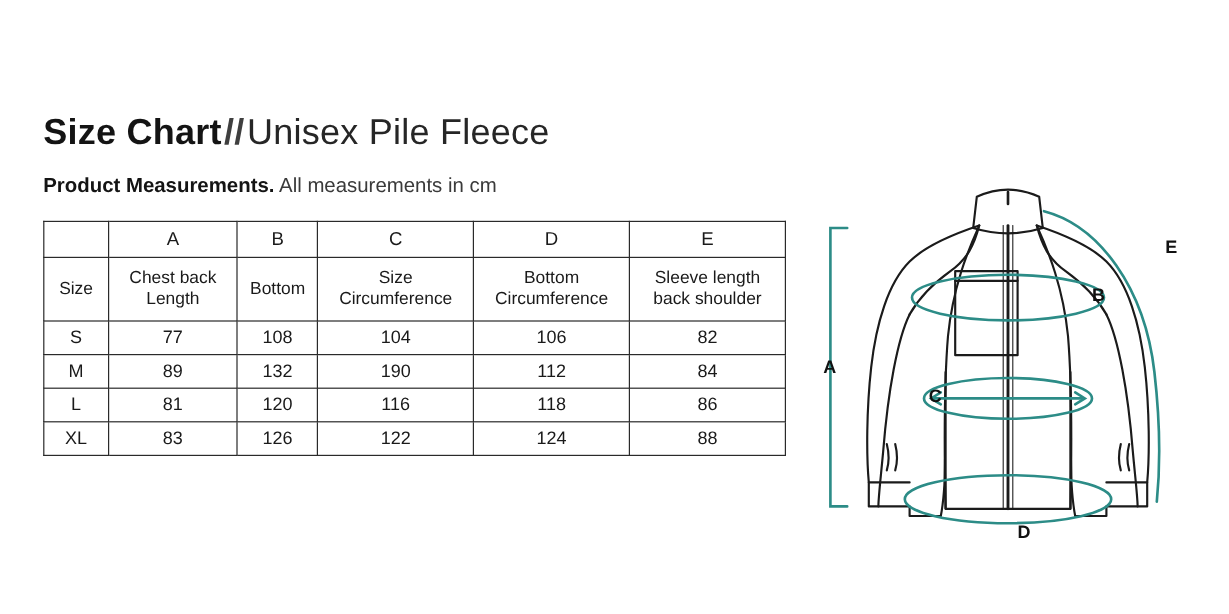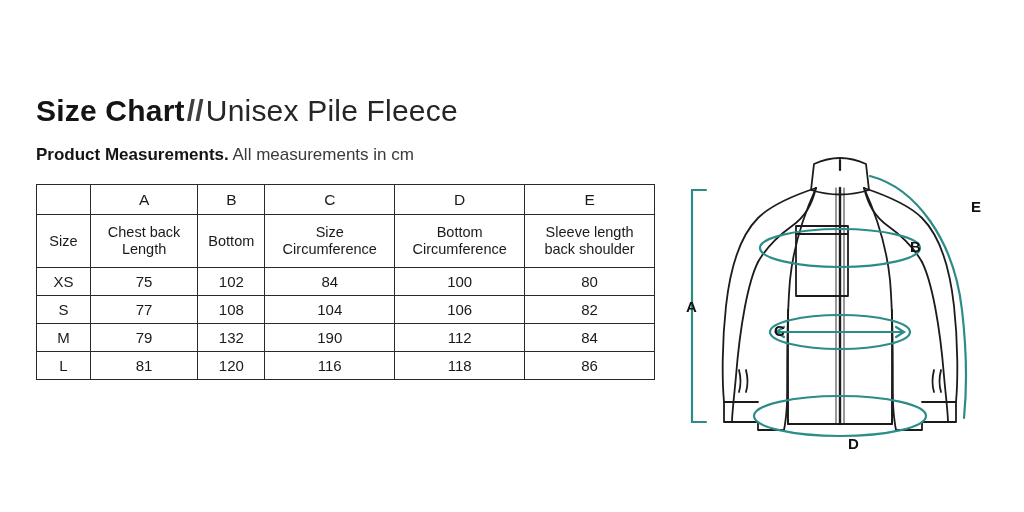--- a/index.html
+++ b/index.html
@@ -165,50 +165,50 @@
             <div>Bottom</div>
             <div>Circumference</div>
           </td>
           <td>
             <div>Sleeve length</div>
             <div>back shoulder</div>
           </td>
         </tr>
 
         <tr class="row-data">
-          <td>XS</td>
-          <td>75</td>
-          <td>102</td>
-          <td>84</td>
-          <td>100</td>
-          <td>80</td>
-        </tr>
-        <tr class="row-data">
           <td>S</td>
           <td>77</td>
           <td>108</td>
           <td>104</td>
           <td>106</td>
           <td>82</td>
         </tr>
         <tr class="row-data">
           <td>M</td>
-          <td>79</td>
+          <td>89</td>
           <td>132</td>
           <td>190</td>
           <td>112</td>
           <td>84</td>
         </tr>
         <tr class="row-data">
           <td>L</td>
           <td>81</td>
           <td>120</td>
           <td>116</td>
           <td>118</td>
           <td>86</td>
+        </tr>
+        <tr class="row-data">
+          <td>XL</td>
+          <td>83</td>
+          <td>126</td>
+          <td>122</td>
+          <td>124</td>
+          <td>88</td>
         </tr>
       </tbody>
     </table>
   </div>
 
   <div id="illustration">
     <svg width="348" height="340" viewBox="0 0 348 340">
       <g fill="none" stroke="#1b1b1b" stroke-width="1.8" stroke-linejoin="round" stroke-linecap="round">
 
         <path d="M148 34 q26 -12 52 0 l3 26 q-29 9 -58 0 z"></path>

